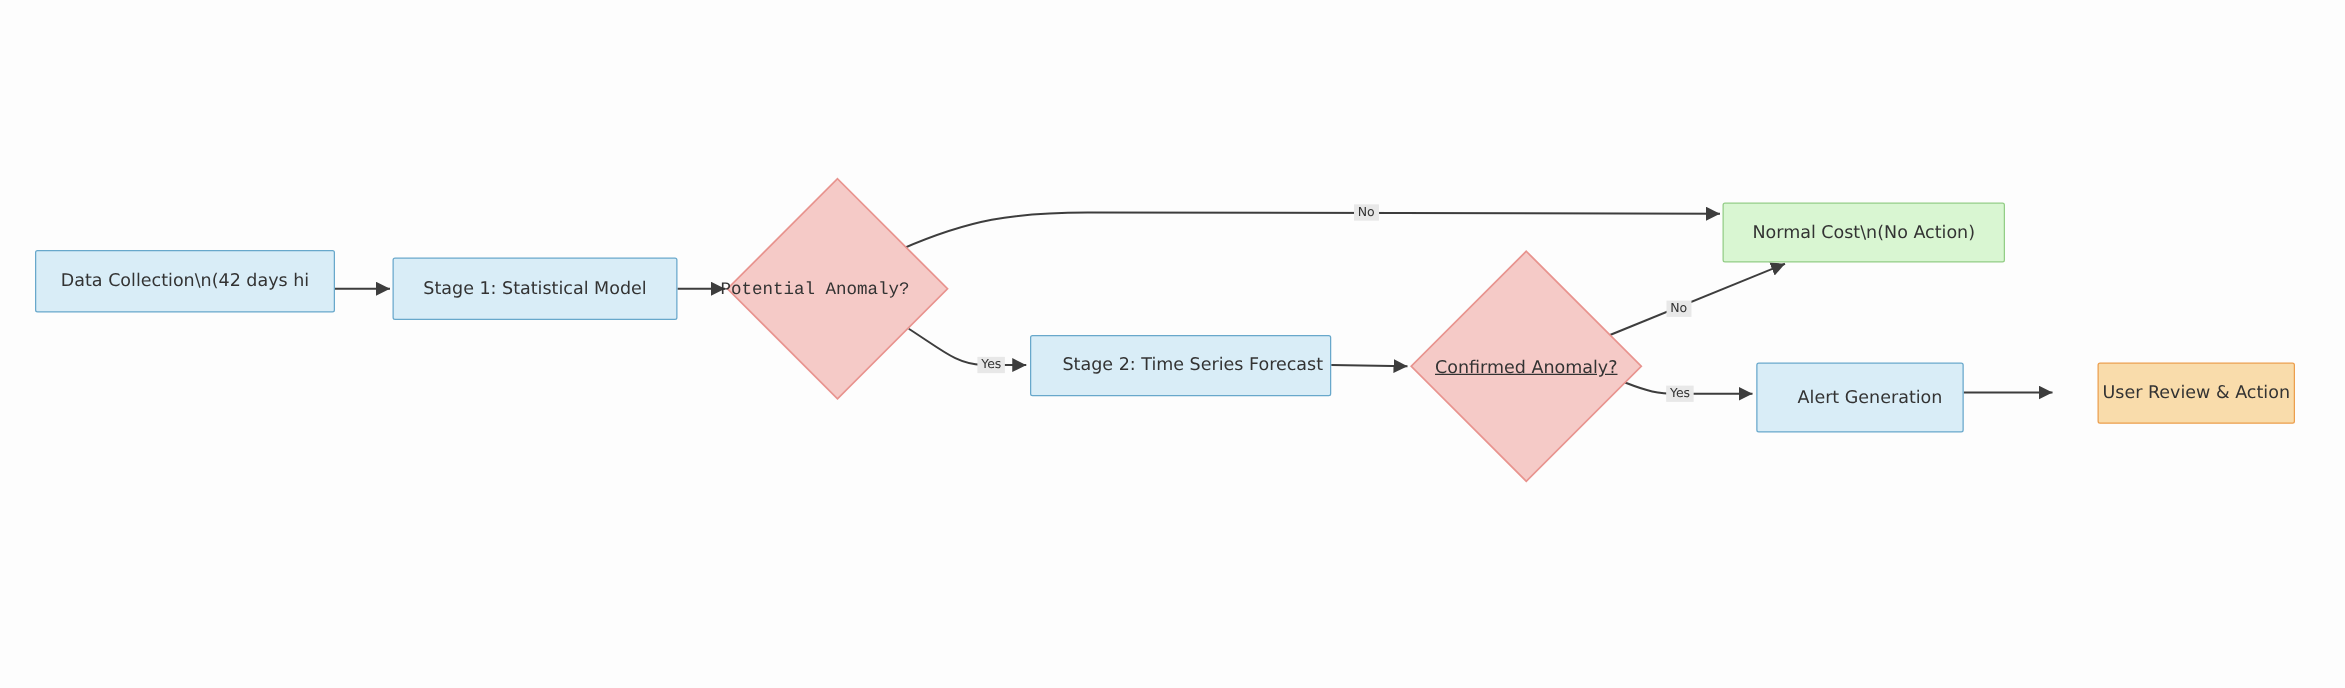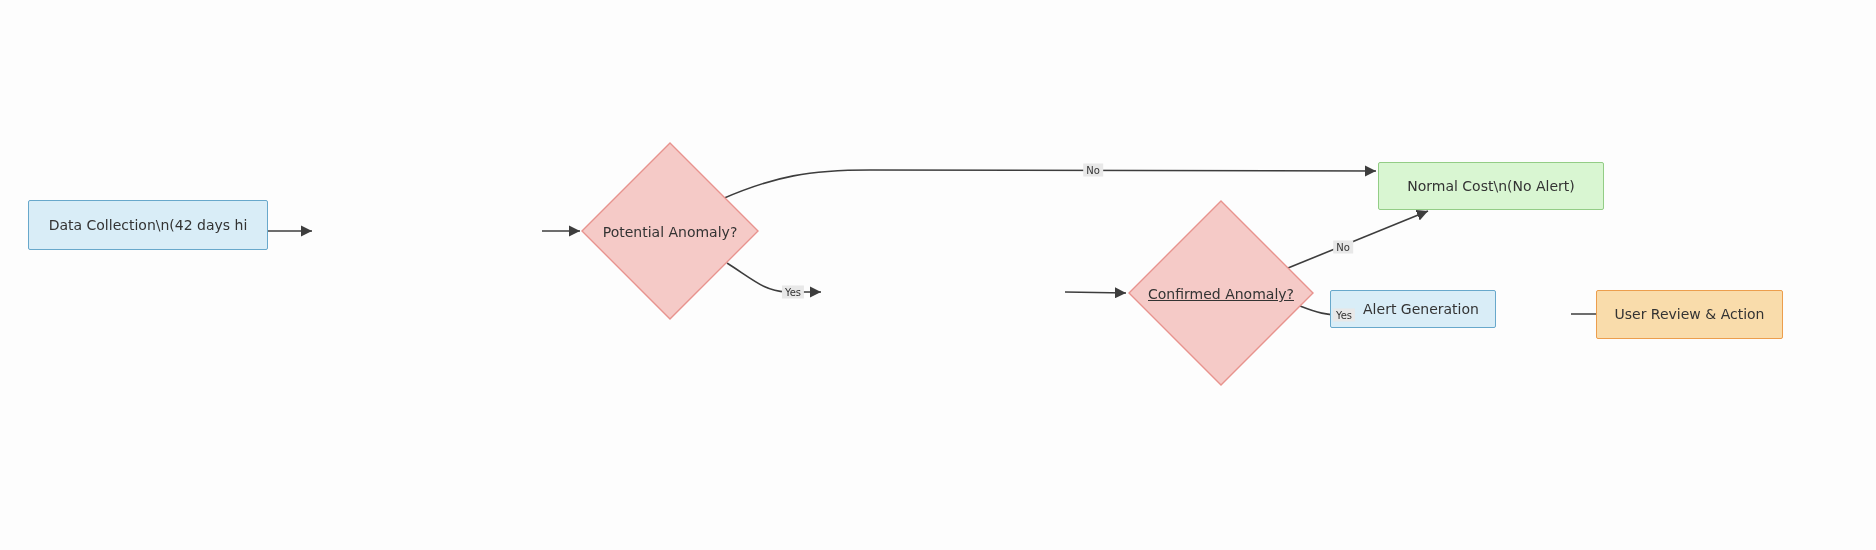--- a/index.html
+++ b/index.html
@@ -62,23 +62,23 @@
     font-size:10px;color:var(--text);
     background:var(--edge-label-bg);
     padding:1px 3px;
     white-space:nowrap;
   }
   
   #n-data    {left:28px;  top:200px; width:240px; height:50px;}
   #n-stage1  {left:314px; top:206px; width:228px; height:50px;}
   #n-stage2  {left:824px; top:268px; width:241px; height:49px;}
   #n-normal  {left:1378px;top:162px; width:226px; height:48px;}
-  #n-alert   {left:1330px;top:290px; width:166px; height:38px;padding-left:16px;}
-  #n-review  {left:1596px;top:290px; width:187px; height:49px;text-align:center;}
-  #lbl-potential {left:670px;  top:232px;}
+  #n-alert   {left:1405px;top:290px; width:166px; height:56px;padding-left:16px;}
+  #n-review  {left:1678px;top:290px; width:158px; height:49px;text-align:center;}
+  #lbl-potential {left:652px;  top:232px;font-family:Liberation Mono, monospace;}
   #lbl-confirmed {left:1221px; top:294px;text-decoration:underline;}
   #elbl-no1  {left:1093px; top:170px;}
   #elbl-yes1 {left:793px;  top:292px;}
   #elbl-no2  {left:1343px; top:247px;}
   #elbl-yes2 {left:1344px; top:315px;}
 </style>
 </head>
 <body>
 
 <div class="stage">
@@ -100,24 +100,30 @@
     <path class="edge" marker-end="url(#arrow)" d="M1571 314 H1642"></path>
 
     <polygon class="diamond decision" points="670,143 758,231 670,319 582,231"></polygon>
     <polygon class="diamond decision" points="1221,201 1313,293 1221,385 1129,293"></polygon>
   </svg>
 
   <div class="node process" id="n-data">
     <span>Data Collection\n(42 days hi</span>
   </div>
 
+  <div class="node process" id="n-stage1">
+    <span>Stage 1: Statistical Model</span>
+  </div>
 
+  <div class="node process clip" id="n-stage2">
+    <span>Stage 2: Time Series Forecast</span>
+  </div>
 
   <div class="node success" id="n-normal">
-    <span>Normal Cost\n(No Alert)</span>
+    <span>Normal Cost\n(No Action)</span>
   </div>
 
   <div class="node process" id="n-alert">
     <span>Alert Generation</span>
   </div>
 
   <div class="node action" id="n-review">
     <span>User Review &amp; Action</span>
   </div>
 

